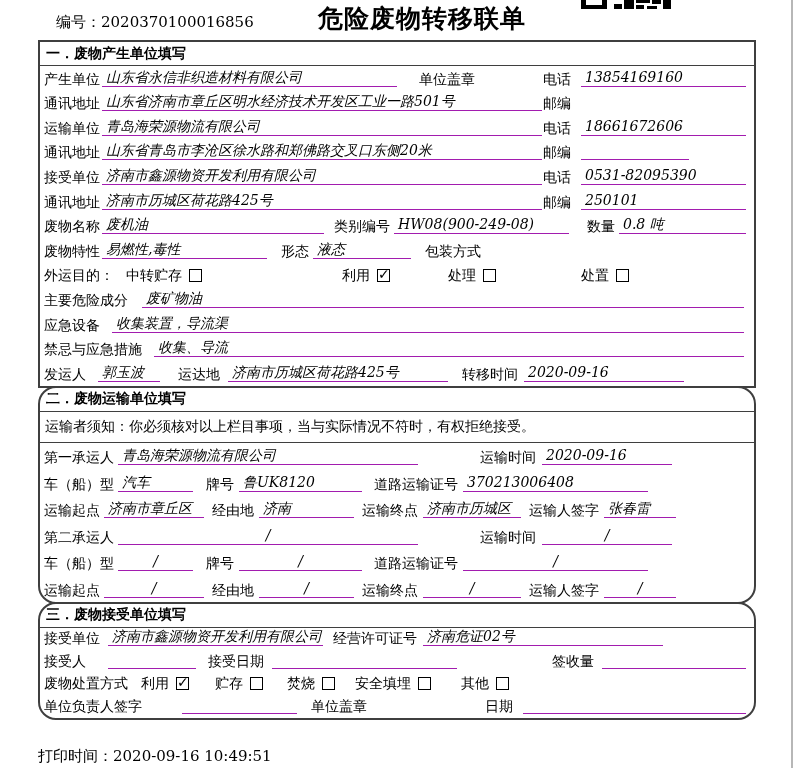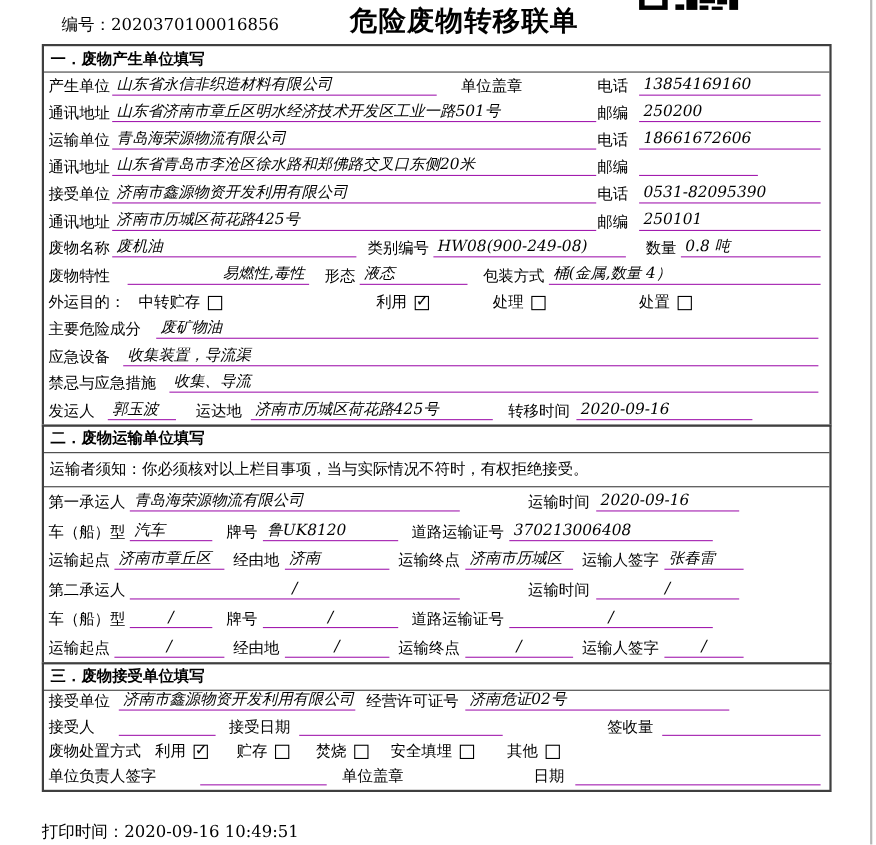--- a/index.html
+++ b/index.html
@@ -17,21 +17,21 @@
   }
 
   
   .qr { position:absolute; left:581px; top:0; width:90px; height:9px; }
   .qr div { position:absolute; background:#000; }
   .qr .w { background:#fff; }
 
   
   .form { position:absolute; left:38px; top:40px; width:718px; }
   .box { border:2px solid #3f3f3f; box-sizing:border-box; background:#fff; }
-  .box + .box { margin-top:-2px; }
+  .box + .box { margin-top:-2px;border-radius:18px; }
   .btitle {
     height:23px; display:flex; align-items:center; padding-left:6px;
     font-weight:bold; font-size:14px; border-bottom:1.5px solid #3f3f3f;
     font-family:"DejaVu Sans","Liberation Sans",sans-serif;
   }
   .notice { height:30px; display:flex; align-items:center; padding-left:5px; border-bottom:1.5px solid #3f3f3f; font-size:14px; }
 
   .row { position:relative; display:flex; align-items:flex-end; height:24.6px; padding:0 8px 4px 4px; font-size:14px; box-sizing:border-box; }
   .sec2 .row { height:26.5px; }
   .sec3 .row { height:22.5px; }
@@ -90,21 +90,20 @@
           <span class="l">电话</span>
           <span class="v fill">13854169160</span>
         </span>
       </div>
 
       <div class="row">
         <span class="l">通讯地址</span>
         <span class="v" style="width:440px;margin-left:2px;">山东省济南市章丘区明水经济技术开发区工业一路501号</span>
         <span class="rcol">
           <span class="l">邮编</span>
-          <span class="v fill">250200</span>
         </span>
       </div>
 
       <div class="row">
         <span class="l">运输单位</span>
         <span class="v" style="width:440px;margin-left:2px;">青岛海荣源物流有限公司</span>
         <span class="rcol">
           <span class="l">电话</span>
           <span class="v fill">18661672606</span>
         </span>
@@ -141,25 +140,24 @@
         <span class="l">废物名称</span>
         <span class="v" style="width:222px;margin-left:2px;">废机油</span>
         <span class="l" style="margin-left:10px;">类别编号</span>
         <span class="v" style="width:175px;margin-left:4px;">HW08(900-249-08)</span>
         <span class="l" style="margin-left:18px;">数量</span>
         <span class="v fill" style="margin-left:4px;">0.8 吨</span>
       </div>
 
       <div class="row">
         <span class="l">废物特性</span>
-        <span class="v" style="width:165px;margin-left:16px;text-align:right;">易燃性,毒性</span>
+        <span class="v" style="width:165px;margin-left:2px;">易燃性,毒性</span>
         <span class="l" style="margin-left:14px;">形态</span>
         <span class="v" style="width:98px;margin-left:4px;">液态</span>
         <span class="l" style="margin-left:14px;">包装方式</span>
-        <span class="v fill" style="margin-left:4px;">桶(金属,数量 4）</span>
       </div>
 
       <div class="row">
         <span class="l">外运目的：</span>
         <span class="opt" style="margin-left:12px;">
           <span class="l">中转贮存</span>
           <span class="cb"></span>
         </span>
         <span class="opt" style="margin-left:140px;">
           <span class="l">利用</span>

